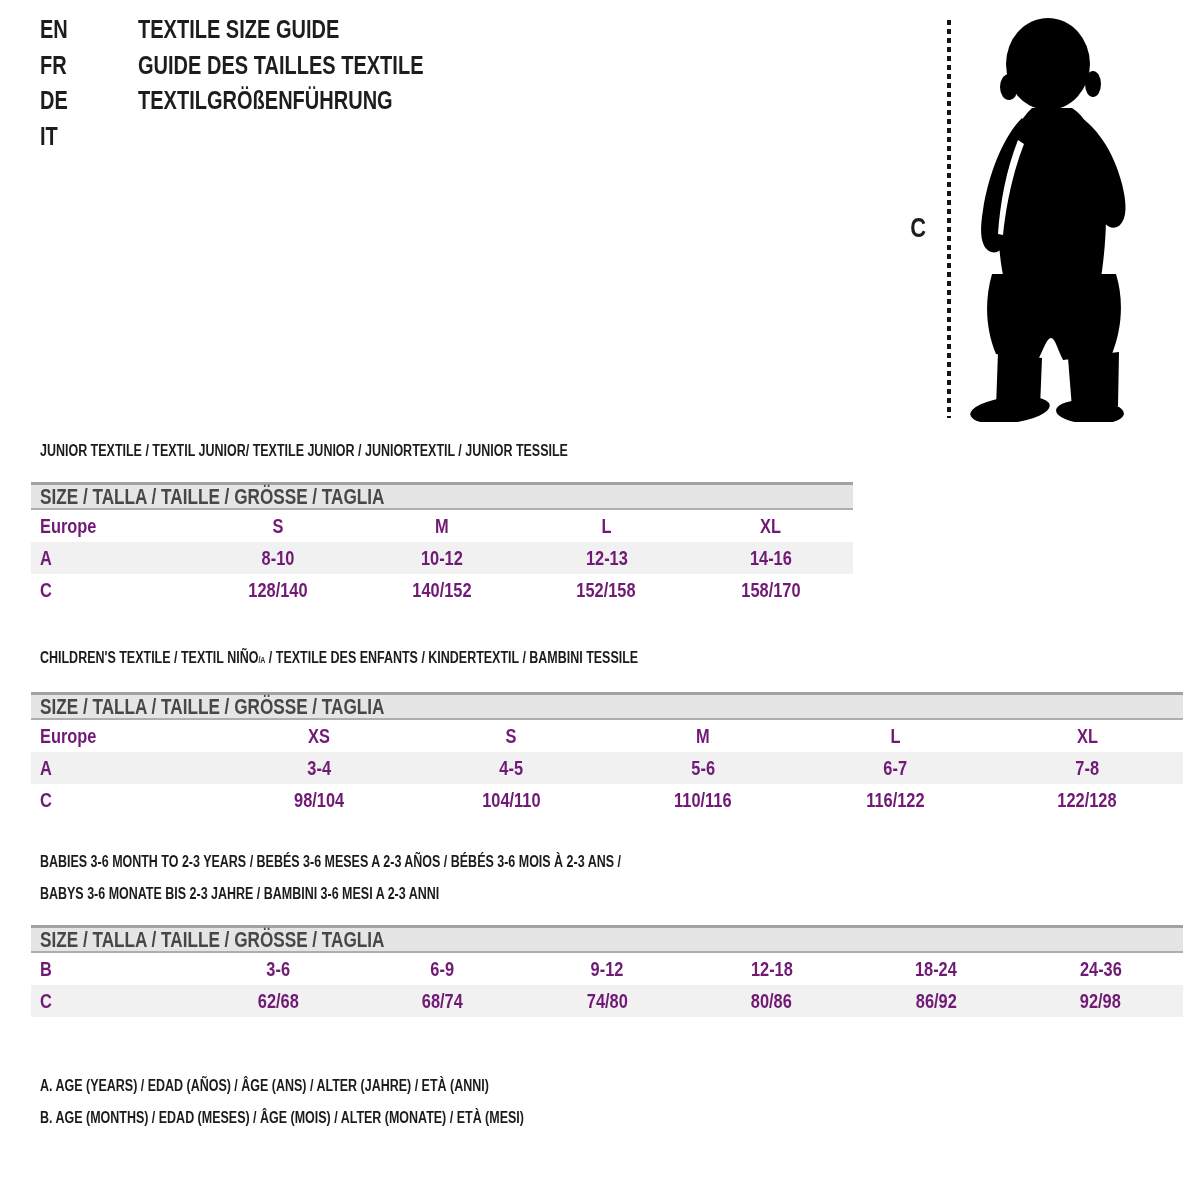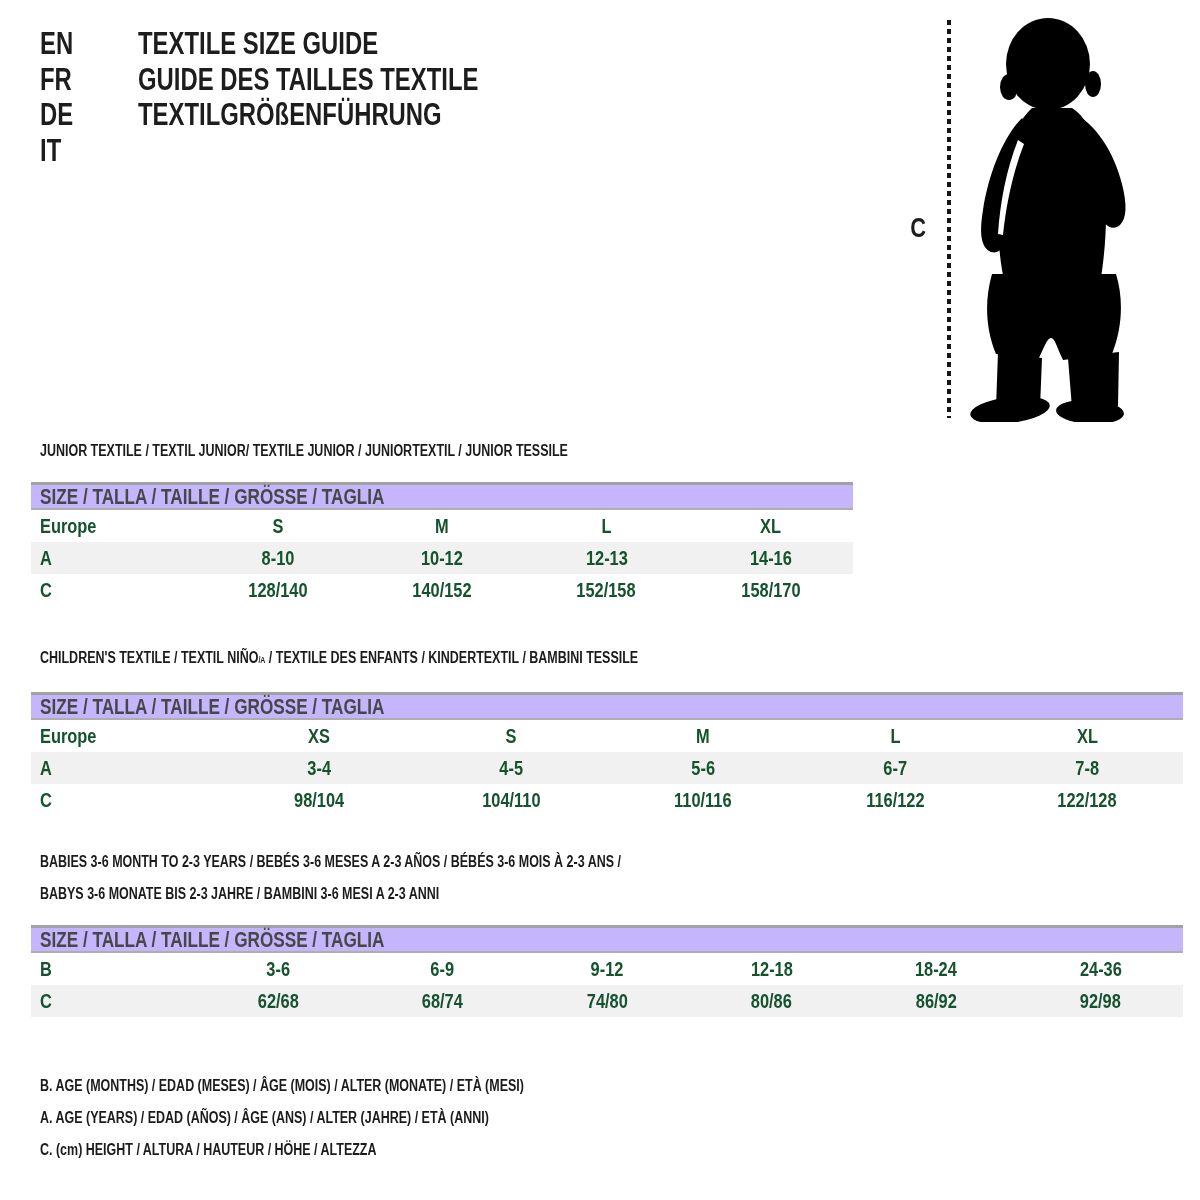--- a/index.html
+++ b/index.html
@@ -3,41 +3,41 @@
 <meta charset="utf-8">
 <style>
   html,body{margin:0;padding:0;background:#fff;}
   #page{position:relative;width:1200px;height:1200px;background:#ffffff;overflow:hidden;
         font-family:"Liberation Sans","DejaVu Sans",sans-serif;color:#1d1d1d;}
   
   .cx{display:inline-block;transform:scaleX(.78);transform-origin:50% 50%;white-space:nowrap;}
   .cx.left{transform-origin:0 50%;}
 
   
-  .lang{position:absolute;left:40px;top:26px;font-weight:bold;font-size:31px;line-height:35.5px;}
+  .lang{position:absolute;left:40px;top:12px;font-weight:bold;font-size:26px;line-height:35.5px;}
   .lang .row{display:flex;}
   .lang .code{width:98px;}
   .lang .code .cx,.lang .label .cx{transform:scaleX(.77);}
 
   
   .dash-line{position:absolute;left:947px;top:20px;width:4px;height:398px;
              background:repeating-linear-gradient(to bottom,#151515 0 5px,transparent 5px 9px);}
   .c-label{position:absolute;left:908px;top:212px;font-weight:bold;font-size:28px;}
   .baby{position:absolute;left:962px;top:12px;}
 
   
   .heading{position:absolute;font-weight:bold;font-size:16px;line-height:32px;color:#1b1b1b;}
   .heading .sub{font-size:56%;}
 
   
   .tblwrap{position:absolute;}
-  .bar{background:#c4b5fd;border-top:3px solid #a2a2a2;border-bottom:2px solid #aeaeae;
+  .bar{background:#e5e5e5;border-top:3px solid #a2a2a2;border-bottom:2px solid #aeaeae;
        height:23px;line-height:23px;padding-left:9px;color:#474747;font-weight:bold;font-size:22px;}
   table{border-collapse:collapse;table-layout:fixed;width:100%;}
-  td{padding:0;text-align:center;font-weight:bold;font-size:21px;color:#14532d;height:32px;line-height:32px;overflow:hidden;}
+  td{padding:0;text-align:center;font-weight:bold;font-size:21px;color:#701a75;height:32px;line-height:32px;overflow:hidden;}
   td.lbl{text-align:left;padding-left:9px;}
   tr.stripe td{background:#f1f1f1;}
   col.c-label{width:112px;}
 </style>
 </head>
 <body>
 
 <div id="page">
 
   <div class="lang">
@@ -192,18 +192,17 @@
         <td><span class="cx">74/80</span></td>
         <td><span class="cx">80/86</span></td>
         <td><span class="cx">86/92</span></td>
         <td><span class="cx">92/98</span></td>
       </tr>
     </tbody>
       </table>
   </div>
 
   <div class="heading" style="left:40px;top:1070px;">
+    <div><span class="cx left">A. AGE (YEARS) / EDAD (AÑOS) / ÂGE (ANS) / ALTER (JAHRE) / ETÀ (ANNI)</span></div>
     <div><span class="cx left">B. AGE (MONTHS) / EDAD (MESES) / ÂGE (MOIS) / ALTER (MONATE) / ETÀ (MESI)</span></div>
-    <div><span class="cx left">A. AGE (YEARS) / EDAD (AÑOS) / ÂGE (ANS) / ALTER (JAHRE) / ETÀ (ANNI)</span></div>
-    <div><span class="cx left">C. (cm) HEIGHT / ALTURA / HAUTEUR / HÖHE / ALTEZZA</span></div>
   </div>
 
 </div>
 
 </body></html>

